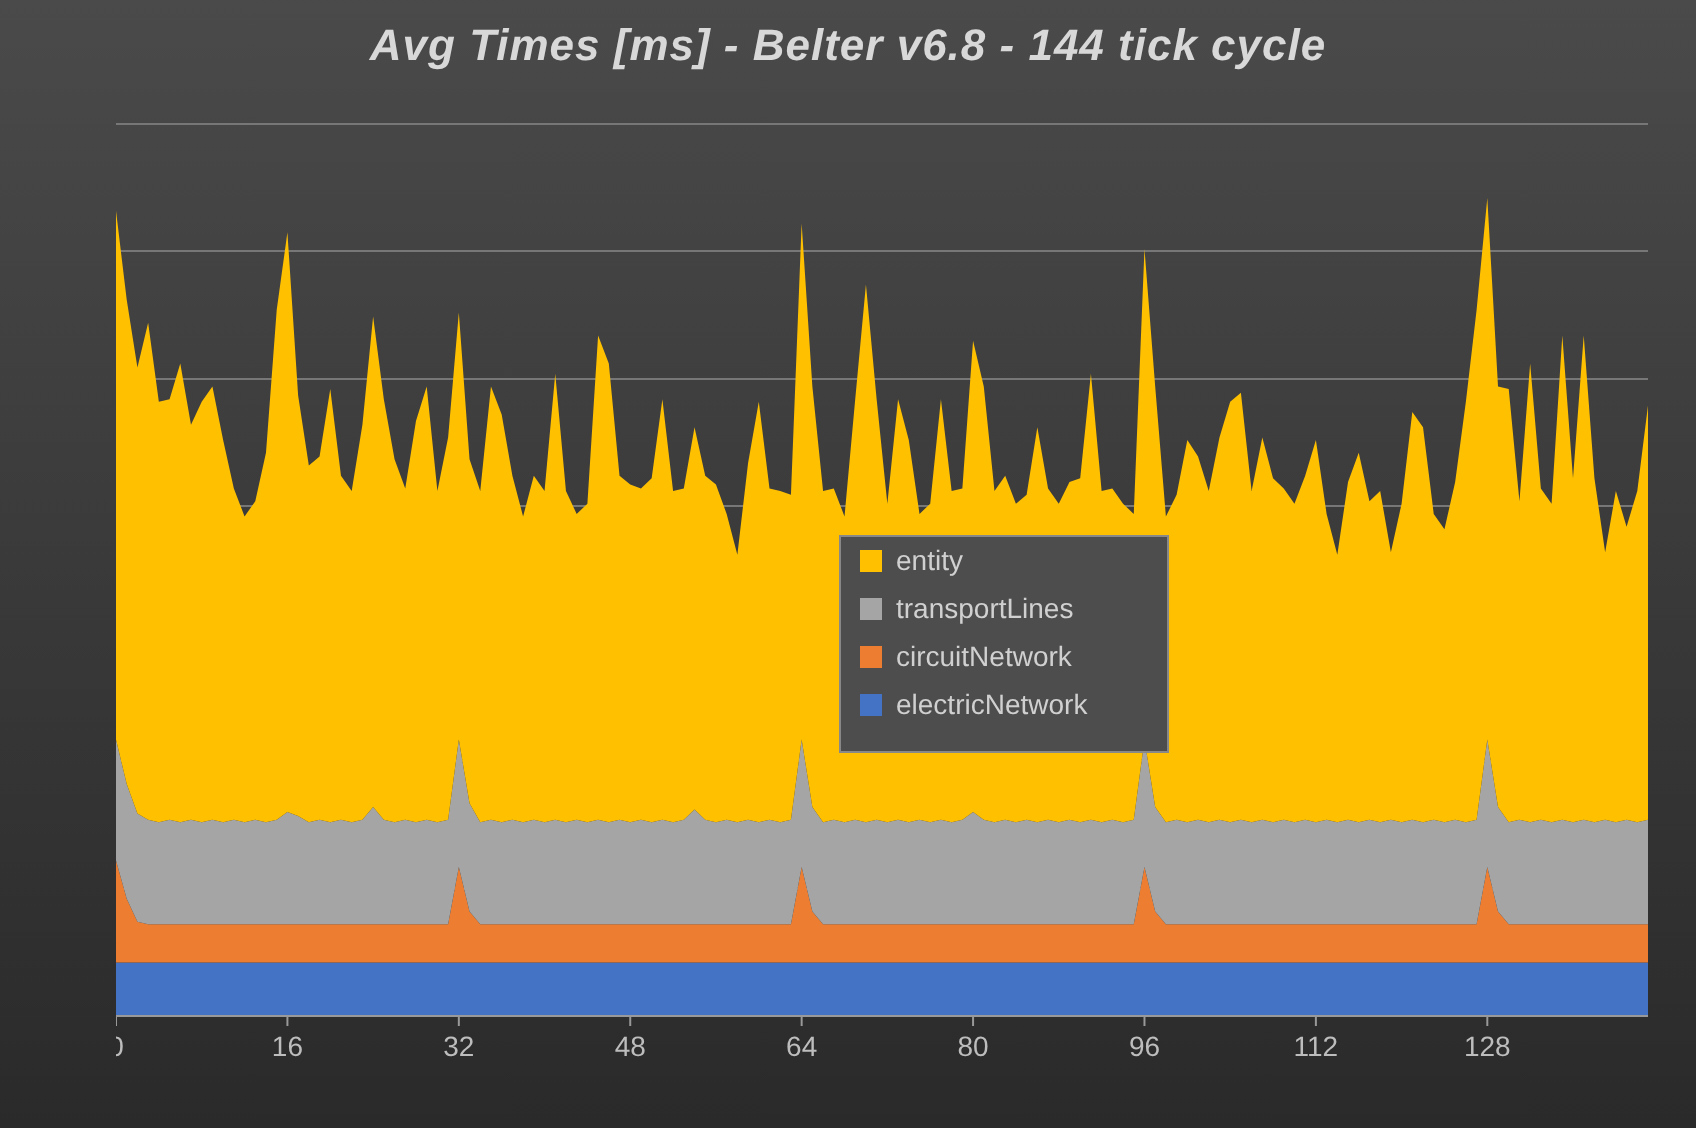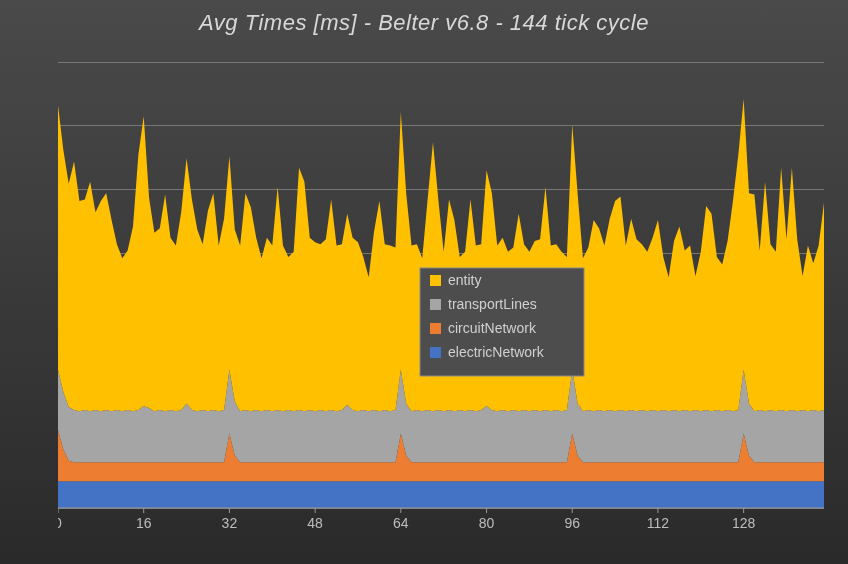--- a/index.html
+++ b/index.html
@@ -13,21 +13,21 @@
     overflow: hidden;
   }
   .title {
     position: absolute;
     top: 10px;
     left: 0;
     width: 100%;
     text-align: center;
     color: #d8d8d8;
     font-size: 22px;
-    font-weight: normal;
+    font-weight: bold;
     font-style: italic;
     letter-spacing: 0.5px;
   }
   .plot {
     position: absolute;
     left: 58px;
     top: 56px;
     width: 772px;
     height: 476px;
   }

